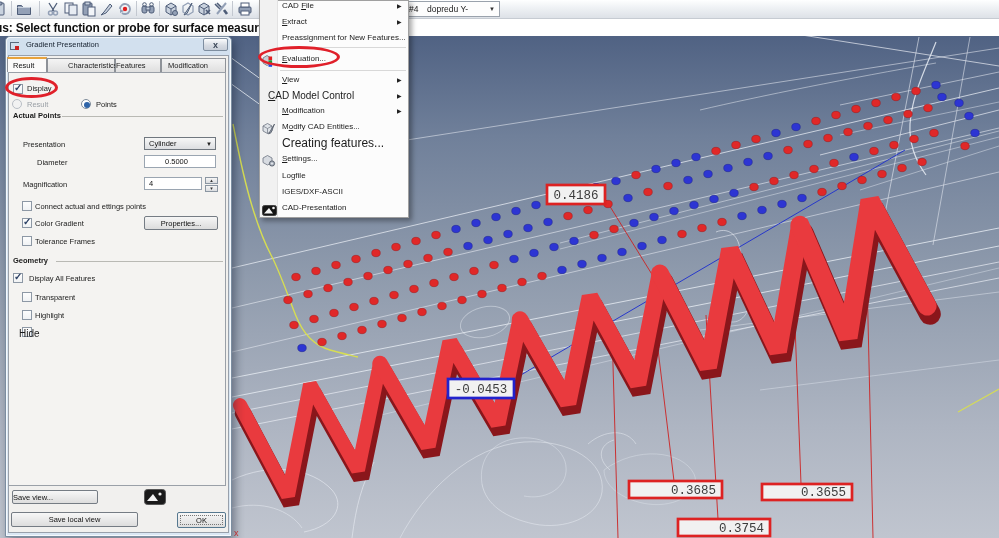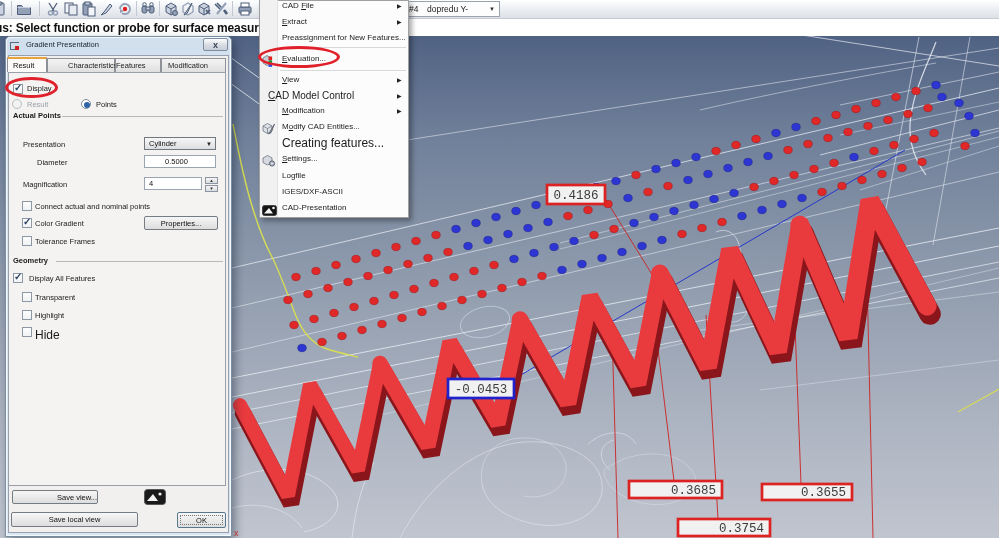--- a/index.html
+++ b/index.html
@@ -318,41 +318,41 @@
     <div style="position:absolute;left:139px;top:101px;width:72px;height:13px;background:linear-gradient(180deg,#f7f7f7,#dcdee1);border:1px solid #70777f;z-index:4;font-size:7.5px;color:#111;line-height:12px;padding-left:4px">Cylinder<span style="position:absolute;right:3px;top:0;font-size:6px;color:#222">▼</span></div>
     <div style="position:absolute;left:32px;top:122px;font-size:7.5px;color:#1a1a1a;white-space:nowrap;z-index:4">Diameter</div>
     <div style="position:absolute;left:139px;top:119px;width:72px;height:13px;background:#fff;border:1px solid #9aa5b1;z-index:4;font-size:7.5px;color:#111;line-height:12px;padding-left:20px">0.5000</div>
     <div style="position:absolute;left:18px;top:144px;font-size:7.5px;color:#1a1a1a;white-space:nowrap;z-index:4">Magnification</div>
     <div style="position:absolute;left:139px;top:141px;width:58px;height:13px;background:#fff;border:1px solid #9aa5b1;z-index:4;font-size:7.5px;color:#111;line-height:12px;padding-left:4px">4</div>
     <div style="position:absolute;left:200px;top:141px;width:13px;height:15px;z-index:4">
       <div style="position:absolute;left:0;top:0;width:13px;height:7px;background:linear-gradient(180deg,#f6f6f6,#dadcdf);border:1px solid #8b96a2;font-size:4.5px;text-align:center;line-height:6px;color:#333">▲</div>
       <div style="position:absolute;left:0;top:8px;width:13px;height:7px;background:linear-gradient(180deg,#f6f6f6,#dadcdf);border:1px solid #8b96a2;font-size:4.5px;text-align:center;line-height:6px;color:#333">▼</div>
     </div>
     <div style="position:absolute;left:17px;top:165px;width:10px;height:10px;background:linear-gradient(180deg,#fdfdfd,#f0f2f4);border:1px solid #8d98a5;z-index:4"></div>
-    <div style="position:absolute;left:30px;top:166px;font-size:7.5px;color:#1a1a1a;white-space:nowrap;z-index:4">Connect actual and nominal points</div>
+    <div style="position:absolute;left:30px;top:166px;font-size:7.5px;color:#1a1a1a;white-space:nowrap;z-index:4">Connect actual and ettings points</div>
     <div style="position:absolute;left:17px;top:182px;width:10px;height:10px;background:linear-gradient(180deg,#fdfdfd,#f0f2f4);border:1px solid #8d98a5;z-index:4">
       <span style="position:absolute;left:0px;top:-3px;font-size:10px;font-weight:bold;color:#2a3f63">✓</span>
     </div>
     <div style="position:absolute;left:30px;top:183px;font-size:7.5px;color:#1a1a1a;white-space:nowrap;z-index:4">Color Gradient</div>
     <div style="position:absolute;left:139px;top:180px;width:74px;height:14px;background:linear-gradient(180deg,#f6f6f6,#dcdcdc);border:1px solid #757c84;border-radius:2px;z-index:4;font-size:7.5px;color:#111;text-align:center;line-height:13px">Properties...</div>
     <div style="position:absolute;left:17px;top:200px;width:10px;height:10px;background:linear-gradient(180deg,#fdfdfd,#f0f2f4);border:1px solid #8d98a5;z-index:4"></div>
     <div style="position:absolute;left:30px;top:201px;font-size:7.5px;color:#1a1a1a;white-space:nowrap;z-index:4">Tolerance Frames</div>
     <div style="position:absolute;left:8px;top:220px;font-size:7.5px;font-weight:bold;color:#1a1a1a;white-space:nowrap;z-index:4">Geometry</div>
     <div style="position:absolute;left:51px;top:225px;width:167px;height:1px;background:#b9b9b4;z-index:4"></div>
     <div style="position:absolute;left:8px;top:237px;width:10px;height:10px;background:linear-gradient(180deg,#fdfdfd,#f0f2f4);border:1px solid #8d98a5;z-index:4">
       <span style="position:absolute;left:0px;top:-3px;font-size:10px;font-weight:bold;color:#2a3f63">✓</span>
     </div>
     <div style="position:absolute;left:24px;top:238px;font-size:7.5px;color:#1a1a1a;white-space:nowrap;z-index:4">Display All Features</div>
     <div style="position:absolute;left:17px;top:256px;width:10px;height:10px;background:linear-gradient(180deg,#fdfdfd,#f0f2f4);border:1px solid #8d98a5;z-index:4"></div>
     <div style="position:absolute;left:30px;top:257px;font-size:7.5px;color:#1a1a1a;white-space:nowrap;z-index:4">Transparent</div>
     <div style="position:absolute;left:17px;top:274px;width:10px;height:10px;background:linear-gradient(180deg,#fdfdfd,#f0f2f4);border:1px solid #8d98a5;z-index:4"></div>
     <div style="position:absolute;left:30px;top:275px;font-size:7.5px;color:#1a1a1a;white-space:nowrap;z-index:4">Highlight</div>
     <div style="position:absolute;left:17px;top:291px;width:10px;height:10px;background:linear-gradient(180deg,#fdfdfd,#f0f2f4);border:1px solid #8d98a5;z-index:4"></div>
-    <div style="position:absolute;left:30px;top:292px;font-size:12px;color:#1a1a1a;white-space:nowrap;z-index:4">Hide</div>
-    <div style="position:absolute;left:7px;top:454px;width:86px;height:14px;background:linear-gradient(180deg,#f7f7f7,#dddddd);border:1px solid #757c84;border-radius:2px;z-index:4;font-size:7.5px;color:#111;text-align:right;line-height:13px">Save view...</div>
+    <div style="position:absolute;left:14px;top:292px;font-size:10px;color:#1a1a1a;white-space:nowrap;z-index:4">Hide</div>
+    <div style="position:absolute;left:7px;top:454px;width:86px;height:14px;background:linear-gradient(180deg,#f7f7f7,#dddddd);border:1px solid #757c84;border-radius:2px;z-index:4;font-size:7.5px;color:#111;text-align:left;line-height:13px">Save view...</div>
     <div style="position:absolute;left:139px;top:453px;width:22px;height:16px;z-index:4"><svg width="22" height="16" viewBox="0 0 22 16">
         <rect x="0.5" y="0.5" width="21" height="15" rx="3" fill="#1a1a1a" stroke="#555"></rect>
         <polygon points="3,12 9,5 14,12" fill="#f2f2f2"></polygon>
         <circle cx="16" cy="5" r="1.6" fill="#f2f2f2"></circle>
       </svg></div>
     <div style="position:absolute;left:6px;top:476px;width:127px;height:15px;background:linear-gradient(180deg,#f7f7f7,#dddddd);border:1px solid #757c84;border-radius:2px;z-index:4;font-size:7.5px;color:#111;text-align:center;line-height:14px">Save local view</div>
     <div style="position:absolute;left:172px;top:476px;width:49px;height:16px;background:linear-gradient(180deg,#f7f7f7,#dddddd);border:1px solid #56788f;border-radius:2px;z-index:4;font-size:7.5px;color:#111;text-align:center;line-height:15px">OK<div style="position:absolute;left:2px;top:2px;width:43px;height:10px;border:1px dotted #777"></div></div>
   </div>
 <div style="position:absolute;left:259px;top:0px;width:150px;height:218px;z-index:20;font-family:'Liberation Sans',sans-serif">
     <div style="position:absolute;left:0;top:0;width:150px;height:218px;background:#fcfcfc;border:1px solid #a0a0a0;box-shadow:3px 3px 5px rgba(0,0,0,0.35)"></div>

